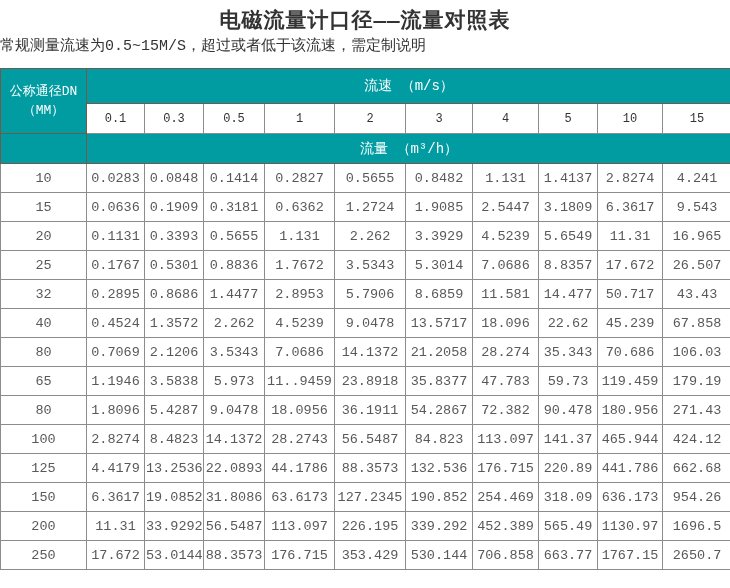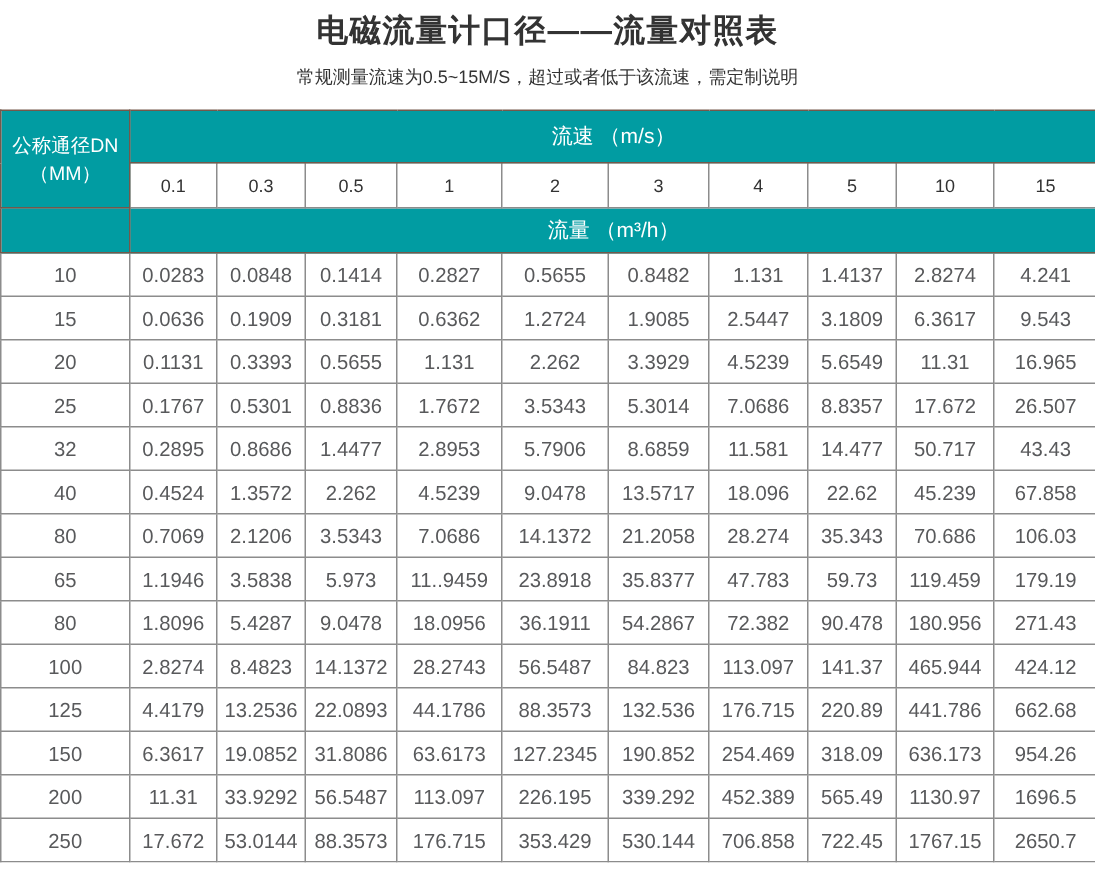--- a/index.html
+++ b/index.html
@@ -3,35 +3,34 @@
 <meta charset="utf-8">
 <style>
   html, body {
     margin: 0;
     padding: 0;
     background: #ffffff;
     width: 730px;
   }
   .page {
     width: 730px;
-    font-family: Liberation Sans, sans-serif;
+    font-family: Liberation Mono, monospace;
     box-sizing: border-box;
   }
   .title {
     margin: 6px 0 0 0;
     text-align: center;
     font-size: 21px;
     font-weight: bold;
     color: #333333;
     letter-spacing: 1px;
   }
   .subtitle {
-    margin: 9px 0 0 0;
-    text-align: center;
-    font-size: 12px;
+    margin: 2px 0 0 0;
+    font-size: 15px;
     font-weight: normal;
     color: #333333;
   }
   table.flow-table {
     border-collapse: collapse;
     margin: 13px auto 0 auto;
     width: 726px;
     table-layout: fixed;
     border: 1px solid #5f4a3e;
   }
@@ -292,20 +291,20 @@
         </tr>
         <tr class="data">
           <td>250</td>
           <td>17.672</td>
           <td>53.0144</td>
           <td>88.3573</td>
           <td>176.715</td>
           <td>353.429</td>
           <td>530.144</td>
           <td>706.858</td>
-          <td>722.45</td>
+          <td>663.77</td>
           <td>1767.15</td>
           <td>2650.7</td>
         </tr>
       </tbody>
   </table>
 
 </div>
 
 </body></html>

